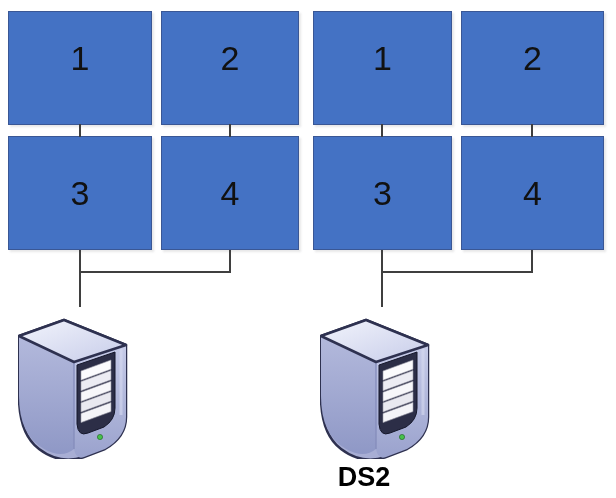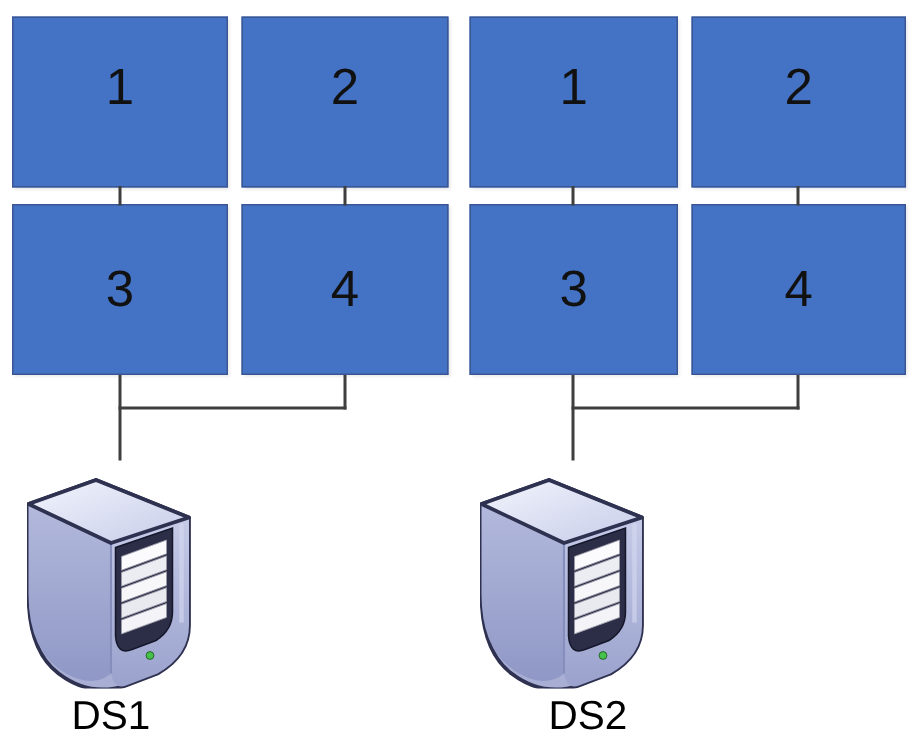--- a/index.html
+++ b/index.html
@@ -125,32 +125,31 @@
     <path d="M56,44 L56,131" stroke="#868ebc" stroke-width="1.4"></path>
     <path d="M1,18 L46,2 L108,27 L56,44 Z" fill="url(#srv-top)" stroke="#2e3150" stroke-width="2.5" stroke-linejoin="round"></path>
     <path d="M59,47 L97,34 L97,90 Q97,102 86,109 L70,115 Q60,119 59,106 Z" fill="#2c2e47" stroke="#15172b" stroke-width="1"></path>
     <polygon points="63,53 93,42 93,51.2 63,62.2" fill="#fbfbfd" stroke="#9a9aa8" stroke-width="0.6"></polygon>
     <polygon points="63,63.6 93,52.6 93,61.8 63,72.8" fill="#ececf3" stroke="#9a9aa8" stroke-width="0.6"></polygon>
     <polygon points="63,74.2 93,63.2 93,72.4 63,83.4" fill="#f7f7fa" stroke="#9a9aa8" stroke-width="0.6"></polygon>
     <polygon points="63,84.8 93,73.8 93,83 63,94" fill="#e9e9f0" stroke="#9a9aa8" stroke-width="0.6"></polygon>
     <polygon points="63,95.4 93,84.4 93,93.6 63,104.6" fill="#f4f4f8" stroke="#9a9aa8" stroke-width="0.6"></polygon>
     <circle cx="82" cy="119" r="2.6" fill="#46c24b" stroke="#1e5c20" stroke-width="0.6"></circle>
   </svg>
-  <div class="server-label" style="left:18px; top:462px;">DS1</div>
 
   <svg class="server" style="left:320px; top:318px;" viewBox="0 0 112 141">
     <path d="M46,2 L108,27 L108,99 Q108,119 87,131 L66,139 Q42,147 21,131 Q1,116 1,78 L1,18 Z" fill="#a8aed4" stroke="#2e3150" stroke-width="2.5" stroke-linejoin="round"></path>
     <path d="M1,18 L56,44 L56,131 Q44,141 26,131 Q1,117 1,78 Z" fill="url(#srv-left)"></path>
     <path d="M56,44 L108,27 L108,99 Q108,119 87,131 L66,139 Q58,142 56,131 Z" fill="url(#srv-front)"></path>
     <path d="M103,31 L103,97" stroke="#d6daf0" stroke-width="3" opacity="0.6"></path>
     <path d="M56,44 L56,131" stroke="#868ebc" stroke-width="1.4"></path>
     <path d="M1,18 L46,2 L108,27 L56,44 Z" fill="url(#srv-top)" stroke="#2e3150" stroke-width="2.5" stroke-linejoin="round"></path>
     <path d="M59,47 L97,34 L97,90 Q97,102 86,109 L70,115 Q60,119 59,106 Z" fill="#2c2e47" stroke="#15172b" stroke-width="1"></path>
     <polygon points="63,53 93,42 93,51.2 63,62.2" fill="#fbfbfd" stroke="#9a9aa8" stroke-width="0.6"></polygon>
     <polygon points="63,63.6 93,52.6 93,61.8 63,72.8" fill="#ececf3" stroke="#9a9aa8" stroke-width="0.6"></polygon>
     <polygon points="63,74.2 93,63.2 93,72.4 63,83.4" fill="#f7f7fa" stroke="#9a9aa8" stroke-width="0.6"></polygon>
     <polygon points="63,84.8 93,73.8 93,83 63,94" fill="#e9e9f0" stroke="#9a9aa8" stroke-width="0.6"></polygon>
     <polygon points="63,95.4 93,84.4 93,93.6 63,104.6" fill="#f4f4f8" stroke="#9a9aa8" stroke-width="0.6"></polygon>
     <circle cx="82" cy="119" r="2.6" fill="#46c24b" stroke="#1e5c20" stroke-width="0.6"></circle>
   </svg>
-  <div class="server-label" style="left:336px; top:462px;">DS2</div>
+  <div class="server-label" style="left:308px; top:462px;font-weight:bold;">DS2</div>
 
 </div>
 
 </body></html>

